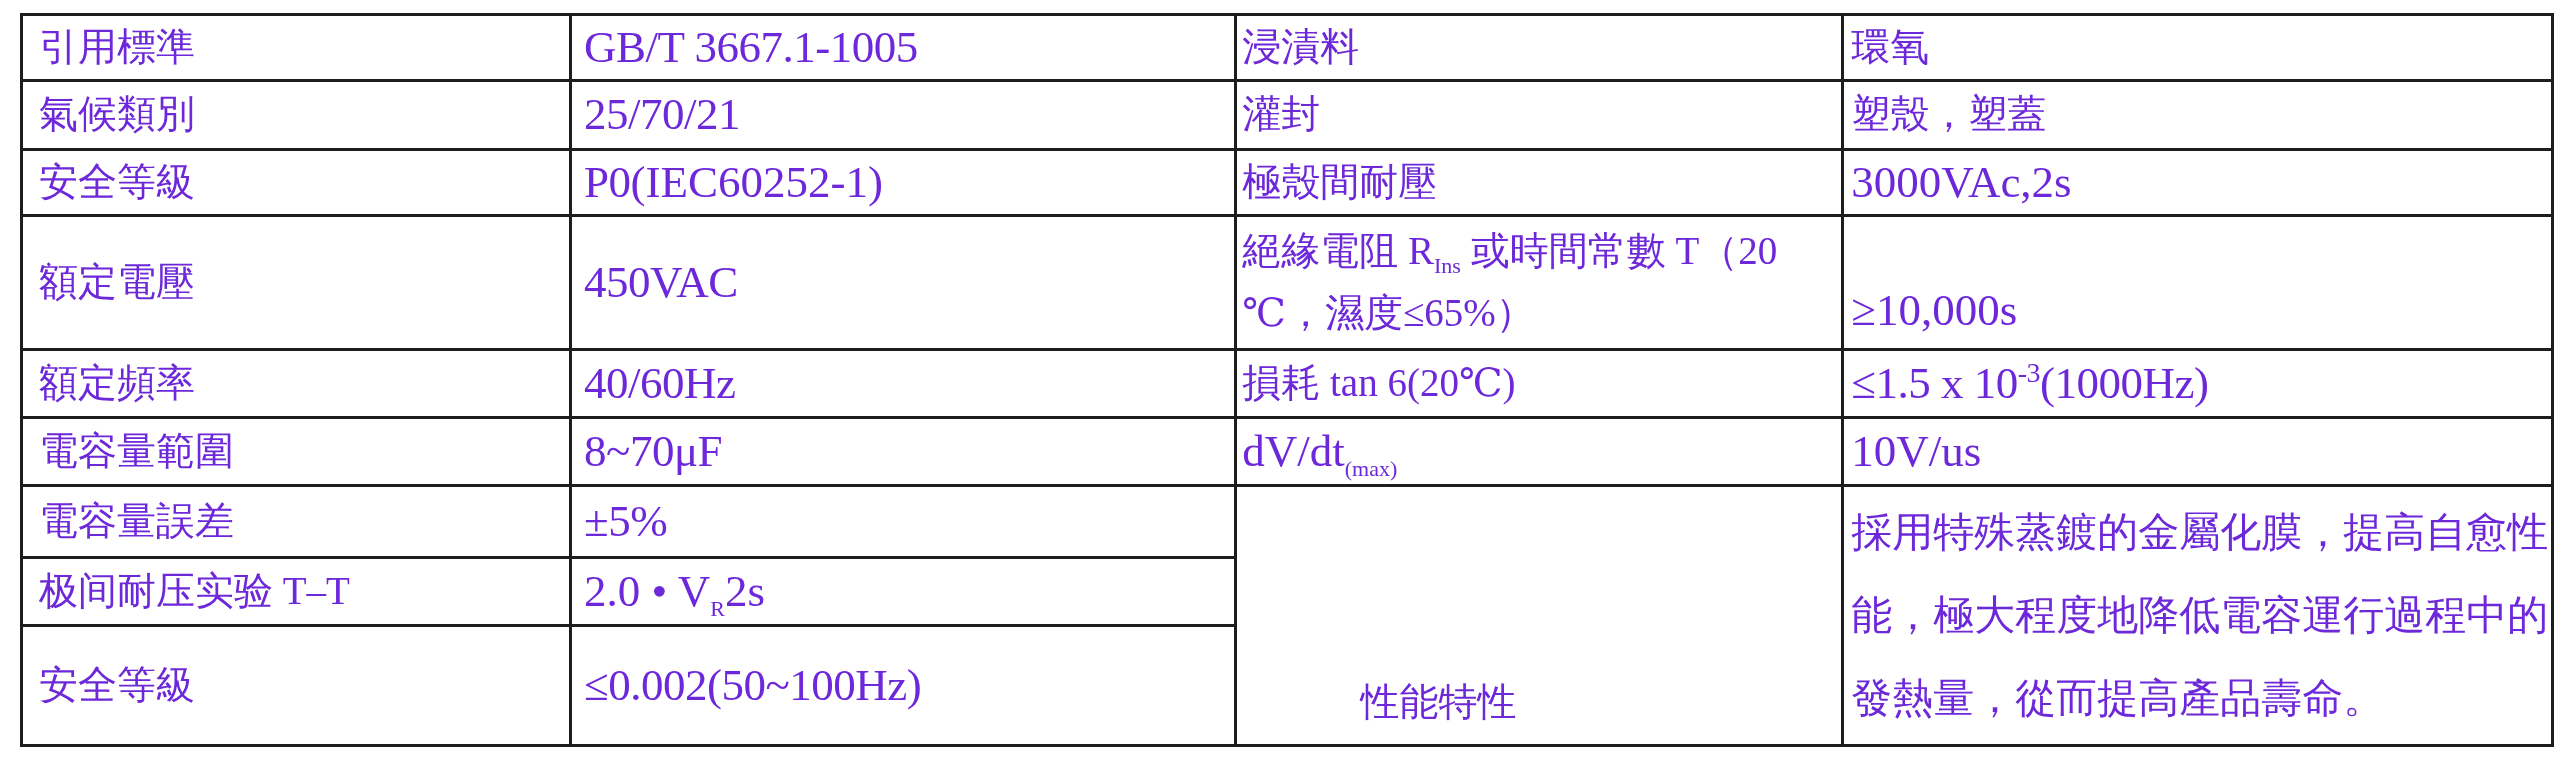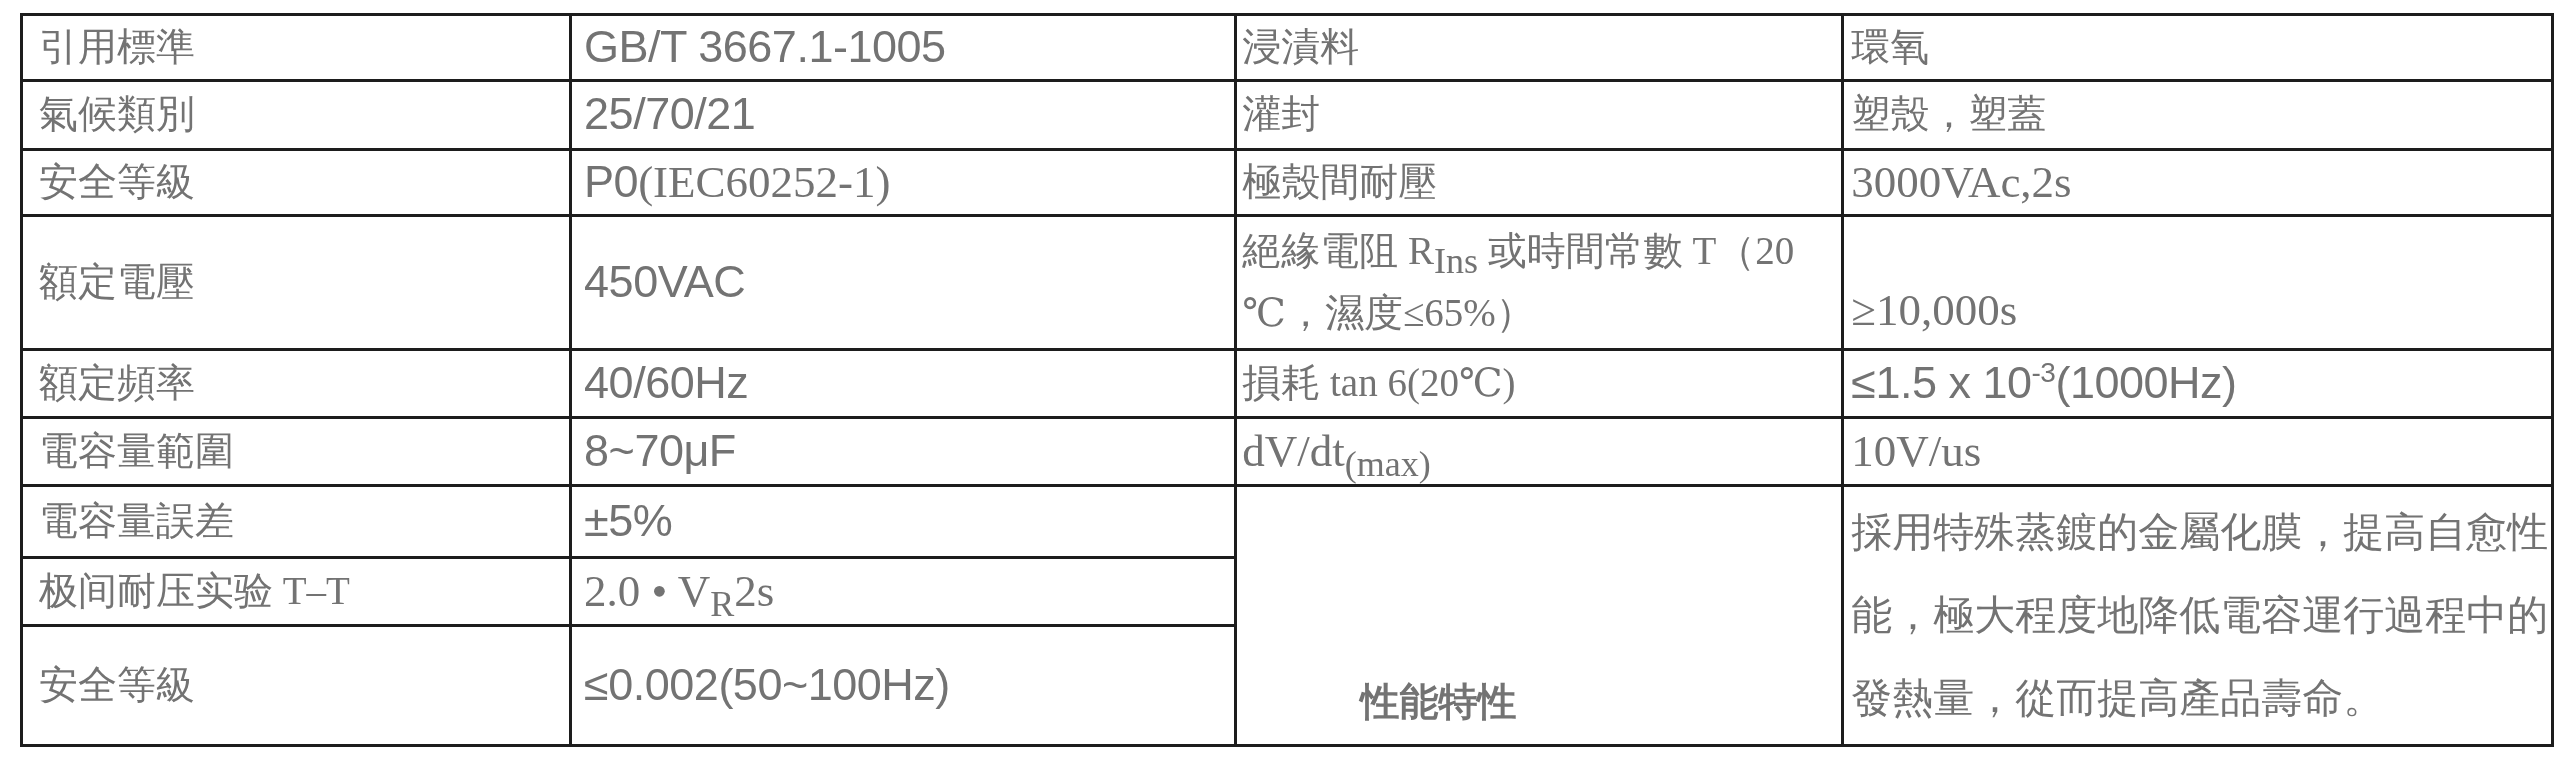--- a/index.html
+++ b/index.html
@@ -7,42 +7,41 @@
     width:2576px;height:772px;position:relative;overflow:hidden;
     background:#ffffff;
     font-family:"Liberation Serif","DejaVu Serif",serif;
   }
   table.spec{
     position:absolute;left:20.4px;top:12.7px;
     border-collapse:collapse;table-layout:fixed;
   }
   td{
     border:3.9px solid #1d1d1d;
-    color:#737373;
+    color:#6d28d9;
     vertical-align:middle;
     font-size:39px;
     line-height:1.3;
     padding:0;
     overflow:hidden;
   }
   .c1{padding-left:15.6px;}
   .c2{padding-left:11.7px;}
   .c3{padding-left:4.9px;}
   .c4{padding-left:6.8px;}
-  .sans{font-family:Liberation Sans, sans-serif;font-size:45px;letter-spacing:-0.5px;}
+  .sans{font-family:Liberation Serif, serif;font-size:45px;letter-spacing:-0.5px;}
   .serifval{font-size:45px;}
-  sub{font-size:36px;line-height:0;}
+  sub{font-size:22px;line-height:0;}
   sup{font-size:28px;line-height:0;}
   td.wrap2{white-space:pre-line;line-height:62px;}
   td.bottom{vertical-align:bottom;padding-bottom:7.8px;}
   td.perf{
     vertical-align:bottom;
     padding-left:123px;
     padding-bottom:15.6px;
-    font-weight:bold;
   }
   td.desc{
     vertical-align:top;
     white-space:pre-line;
     font-size:41px;
     line-height:83px;
     padding:3.9px 1.9px 0 6.8px;
     margin-top:40px;
   }
 </style>

